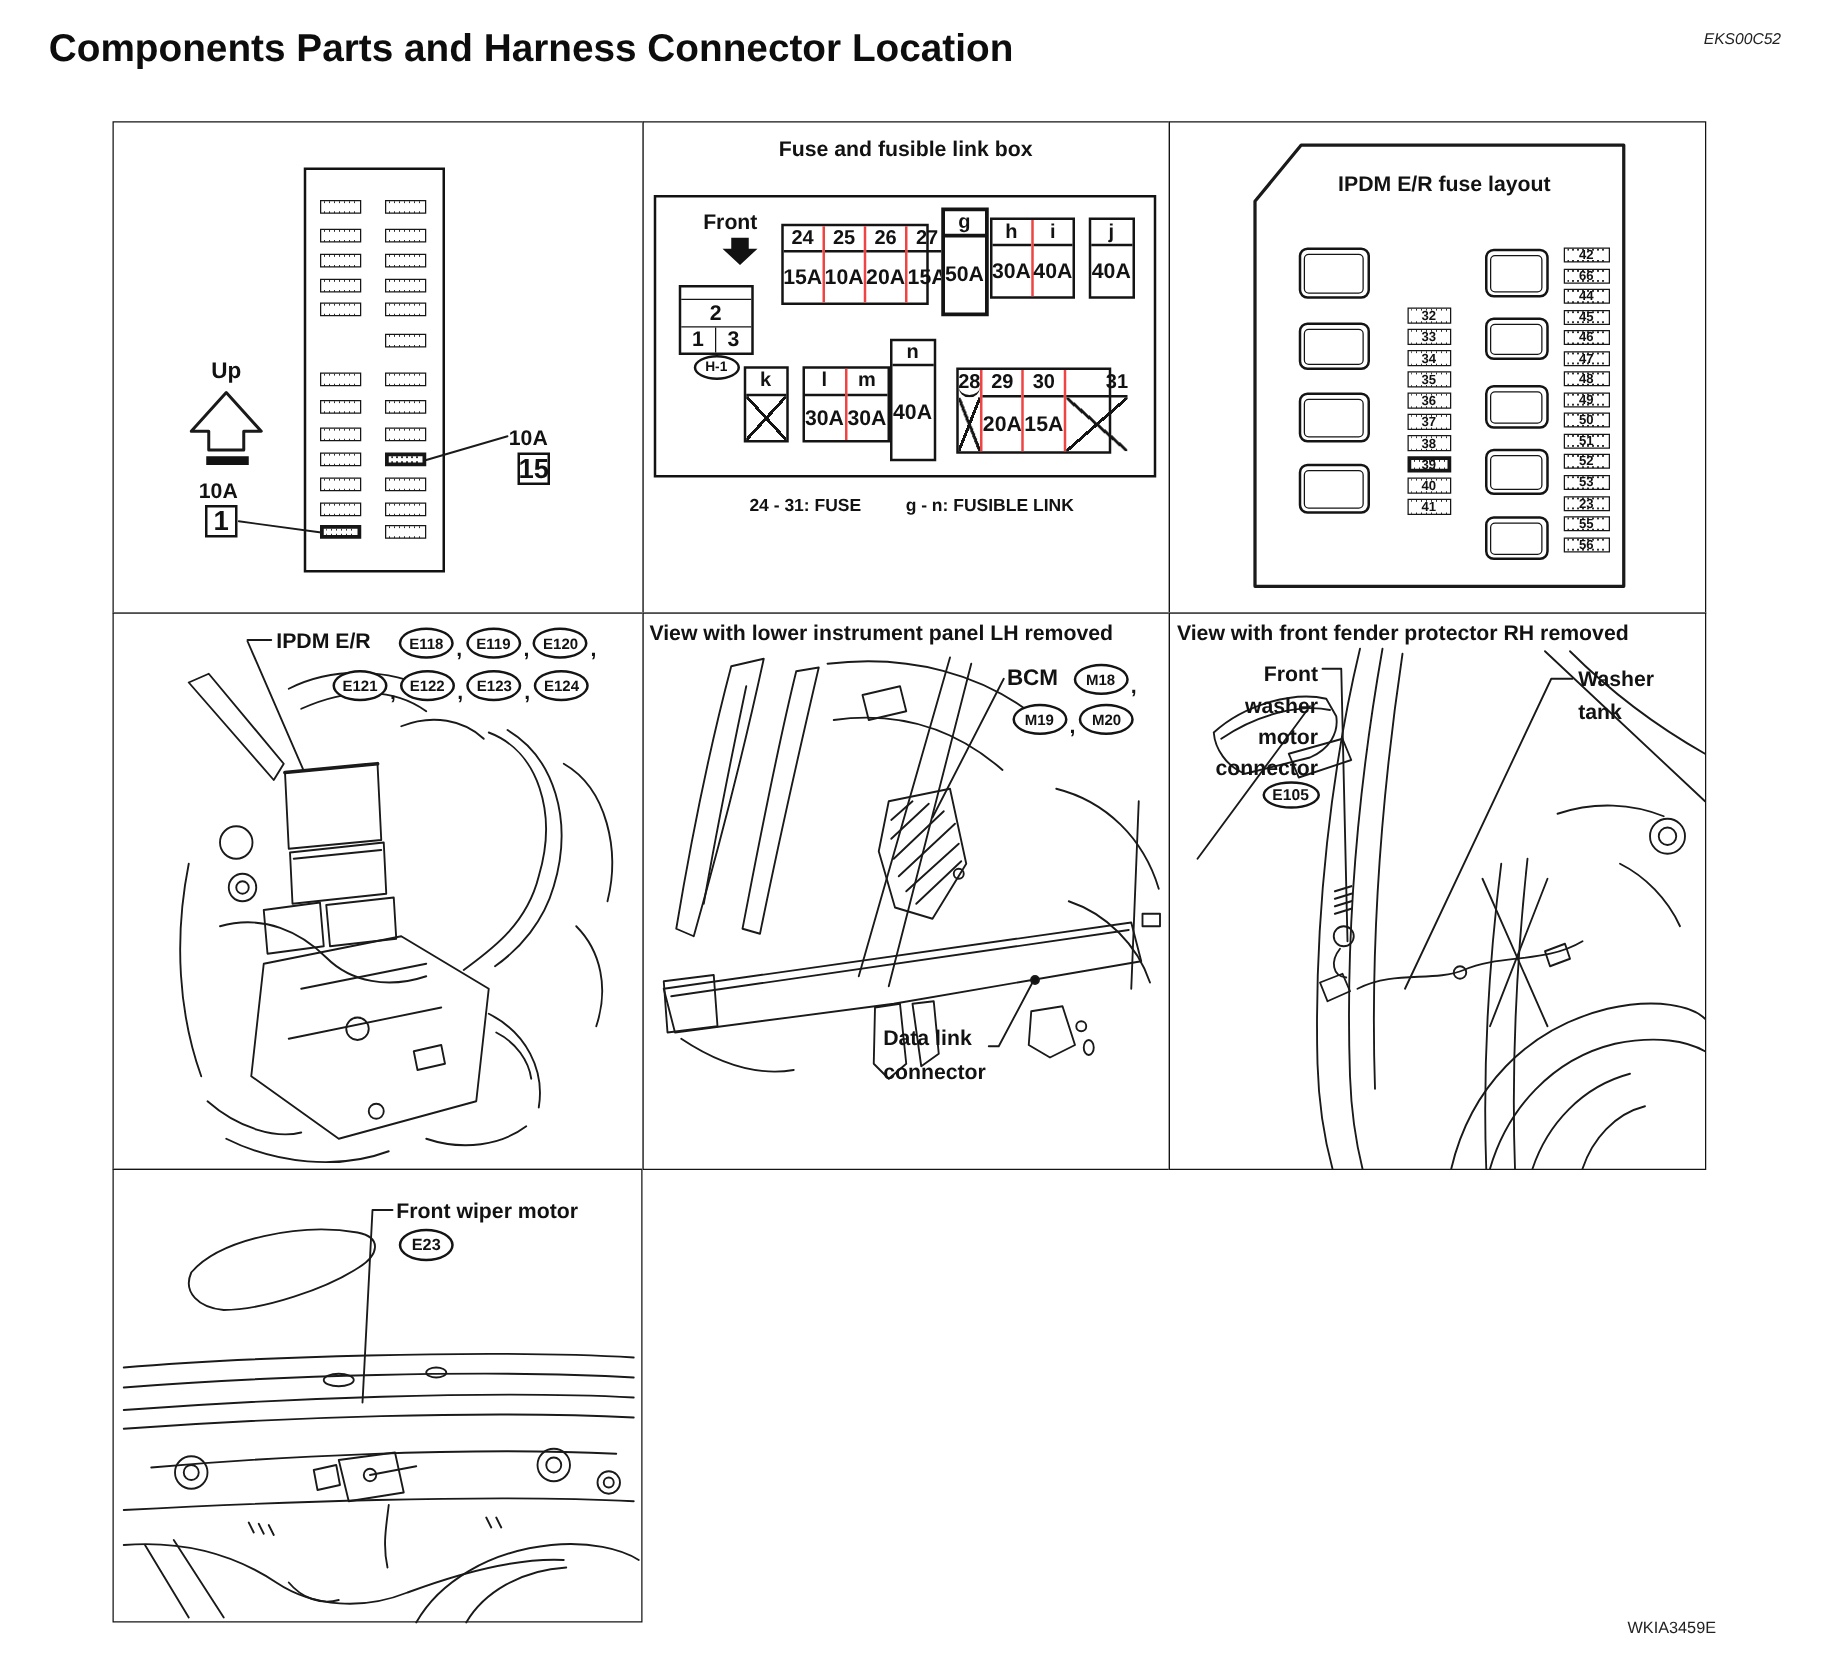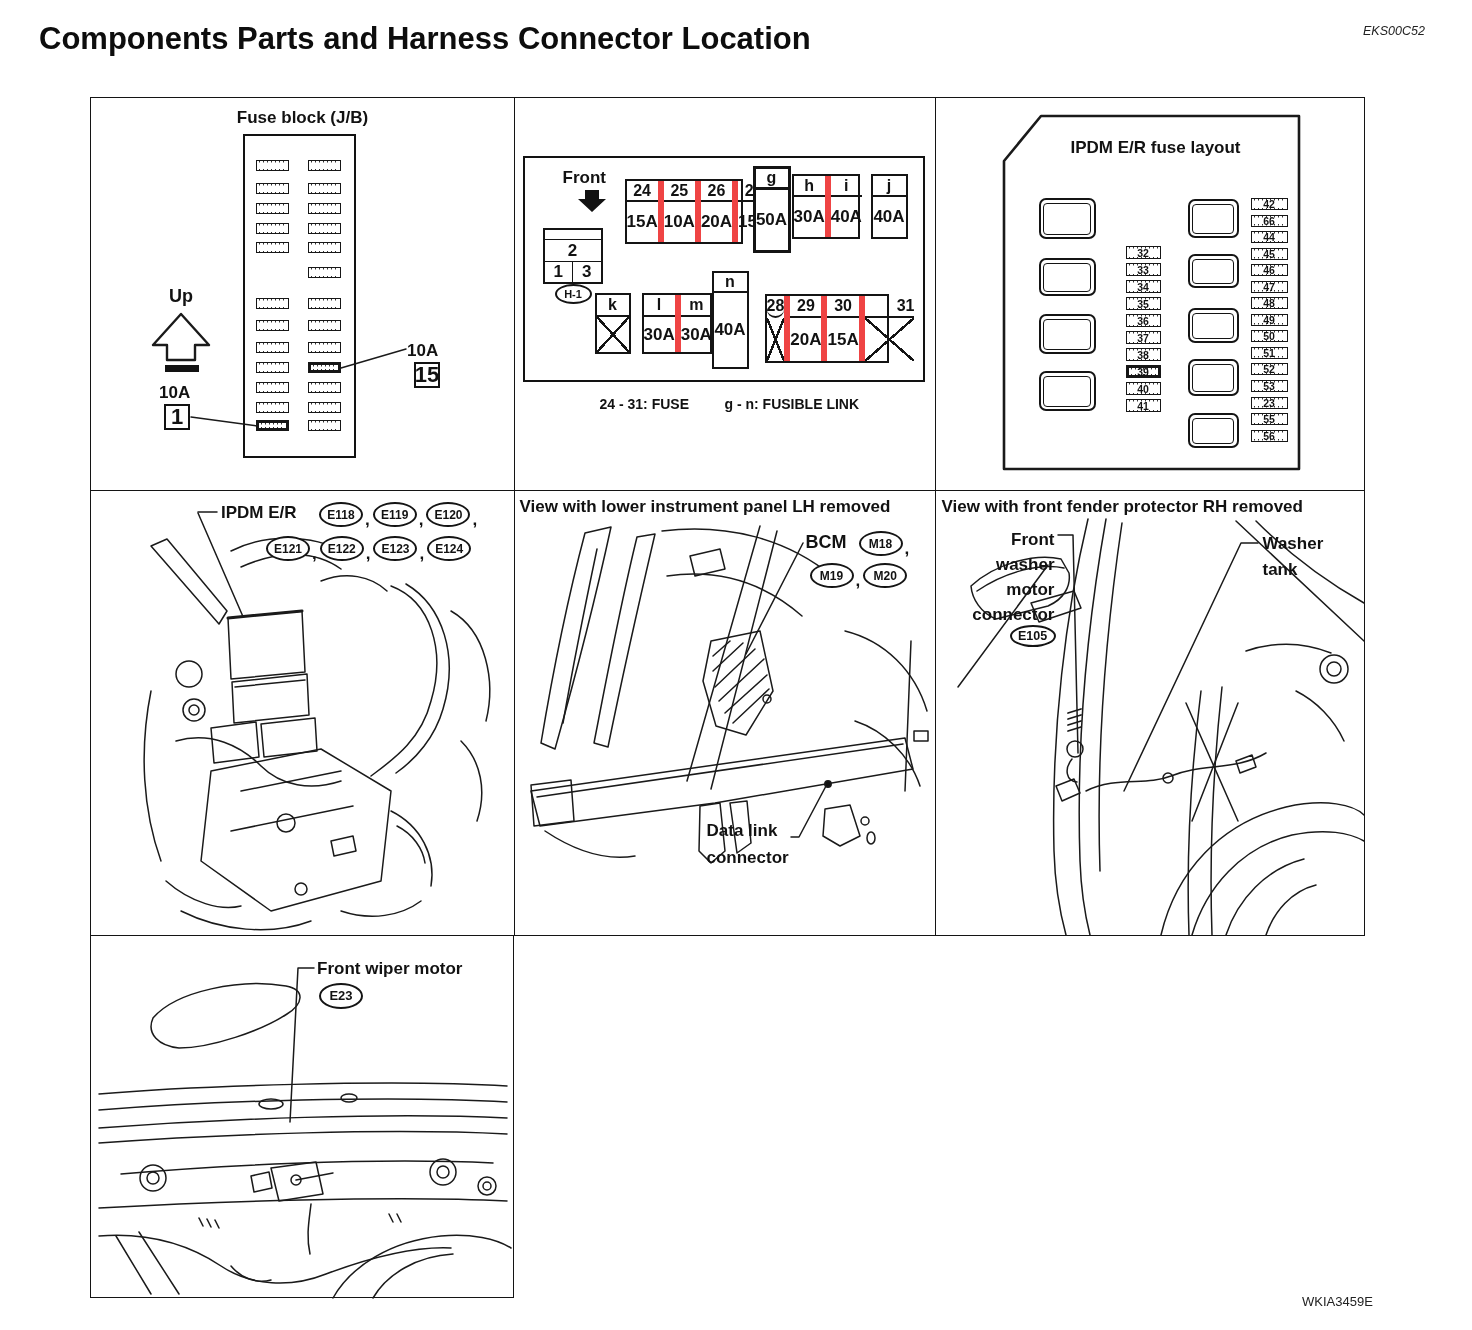--- a/index.html
+++ b/index.html
@@ -40,21 +40,21 @@
       justify-content:center;font-weight:bold;font-size:22px;box-sizing:border-box;background:#fff;}
   #up-label{position:absolute;font-weight:bold;font-size:18px;}
 
   
   .fbx{position:absolute;border:2px solid #141414;background:#fff;box-sizing:border-box;display:flex;flex-direction:column;}
   .fbx .hd{border-bottom:2px solid #141414;display:flex;align-items:center;justify-content:center;
       font-weight:bold;font-size:16px;line-height:1;}
   .fbx .val{flex:1;display:flex;align-items:center;justify-content:center;font-weight:bold;font-size:17px;}
   .cols{flex-direction:row;}
   .col{display:flex;flex-direction:column;flex:1;}
-  .col + .col{border-left:6px solid #ef4444;}
+  .col + .col{border-left:2px solid #ef4444;}
   .xcell{background:
       linear-gradient(to top right,transparent calc(50% - 1.2px),#141414 calc(50% - 1.2px) calc(50% + 1.2px),transparent calc(50% + 1.2px)),
       linear-gradient(to bottom right,transparent calc(50% - 1.2px),#141414 calc(50% - 1.2px) calc(50% + 1.2px),transparent calc(50% + 1.2px));}
   #fl-inner{position:absolute;left:8px;top:58px;width:402px;height:226px;border:2.6px solid #121212;box-sizing:border-box;}
   .fl-caption{position:absolute;font-weight:bold;font-size:14px;white-space:nowrap;}
   #mini-block{position:absolute;left:28px;top:130px;width:60px;border:2px solid #141414;box-sizing:border-box;background:#fff;}
   #mini-block .r1{height:9px;border-bottom:1.5px solid #141414;}
   #mini-block .r2{height:21px;display:flex;align-items:center;justify-content:center;font-weight:bold;font-size:17px;border-bottom:1.5px solid #141414;}
   #mini-block .r3{height:20px;display:flex;}
   #mini-block .r3 div{flex:1;display:flex;align-items:center;justify-content:center;font-weight:bold;font-size:17px;}
@@ -82,21 +82,20 @@
 </style>
 </head>
 <body>
 <div id="stage">
 
 <h1 id="main-title">Components Parts and Harness Connector Location</h1>
 <div id="doc-code">EKS00C52</div>
 <div id="figure-id">WKIA3459E</div>
 
 <div class="panel" id="p1">
-  <div class="ptitle center" style="top:10px;">Fuse block (J/B)</div>
   <div id="jb-block"></div>
   <div id="jb-fuses">
         <div class="fuse tick" style="left: 165px; top: 62px;"></div>
         <div class="fuse tick" style="left: 217px; top: 62px;"></div>
         <div class="fuse tick" style="left: 165px; top: 85px;"></div>
         <div class="fuse tick" style="left: 217px; top: 85px;"></div>
         <div class="fuse tick" style="left: 165px; top: 105px;"></div>
         <div class="fuse tick" style="left: 217px; top: 105px;"></div>
         <div class="fuse tick" style="left: 165px; top: 125px;"></div>
         <div class="fuse tick" style="left: 217px; top: 125px;"></div>
@@ -128,20 +127,21 @@
     </g>
   </svg>
   <div id="up-label" style="left:70px;top:188px;width:40px;text-align:center;">Up</div>
   <div class="callout-amp" style="left:316px;top:243px;">10A</div>
   <div class="callout-box" style="left:323px;top:264px;">15</div>
   <div class="callout-amp" style="left:68px;top:285px;">10A</div>
   <div class="callout-box" style="left:73px;top:306px;">1</div>
 </div>
 
 <div class="panel" id="p2">
+  <div class="ptitle center" style="top:12px;">Fuse and fusible link box</div>
   <div id="fl-inner"></div>
 
   <div class="biglabel" style="left:48px;top:70px;">Front</div>
   <svg class="art" width="30" height="24" style="left:62px;top:92px;">
     <polygon points="8,0 22,0 22,9 29,9 15,22 1,9 8,9" style="fill:#121212;stroke:none;"></polygon>
   </svg>
 
   <div class="fbx cols" style="left:110px;top:81px;width:118px;height:65px;">
     <div class="col">
           <div class="hd" style="height:19px;">24</div>

